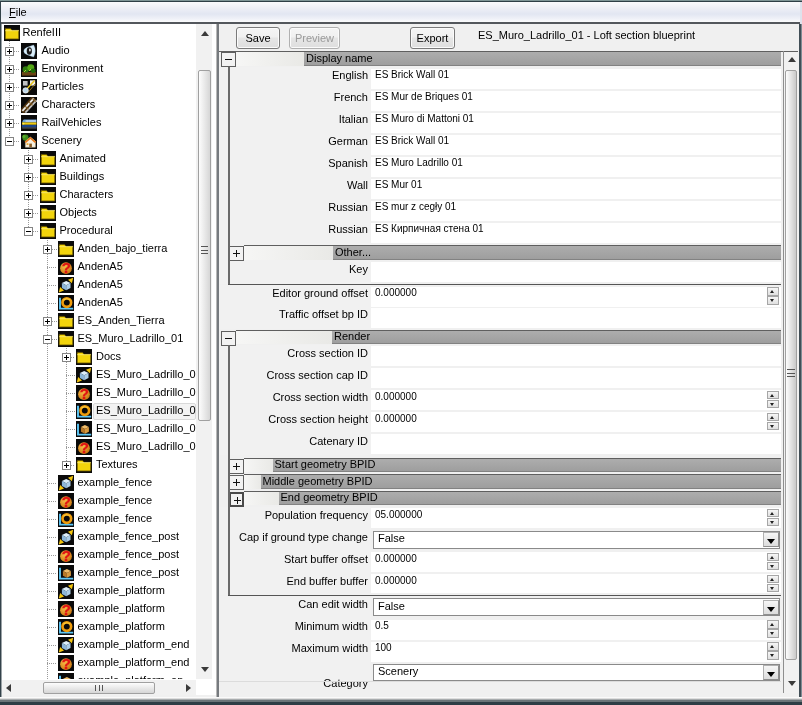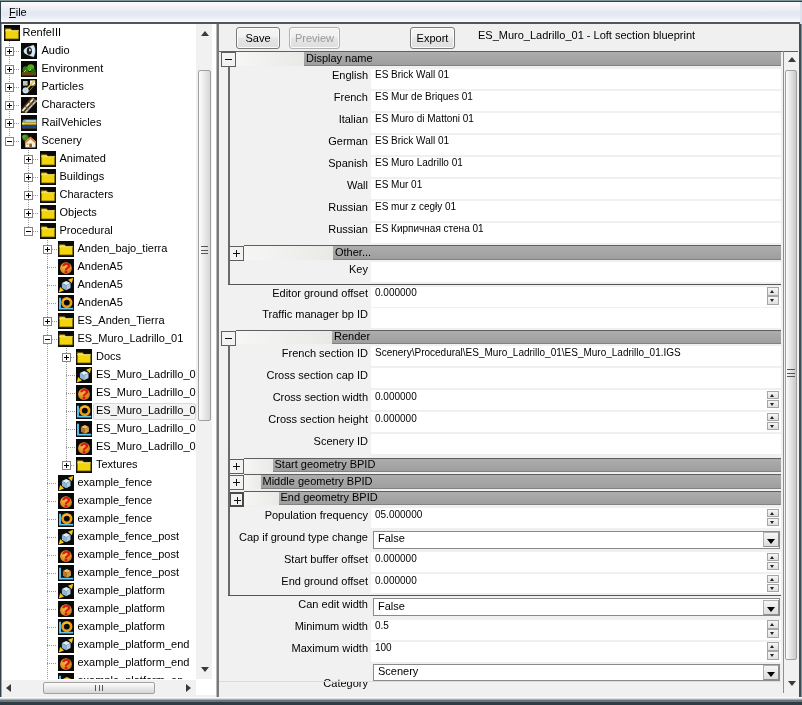--- a/index.html
+++ b/index.html
@@ -519,48 +519,47 @@
 <div class="rowlbl" style="top:262.5px">Key</div>
 <div class="abs" style="left:228px;top:283.5px;width:553px;height:1.5px;background:#555"></div>
 <div class="wfield" style="top:286.5px;height:20px"></div>
 <div class="rowlbl" style="top:287.0px">Editor ground offset</div>
 <div class="rowval" style="top:287.0px">0.000000</div>
 <div class="spin" style="top:287.0px">
       <div class="u"></div>
       <div class="d"></div>
     </div>
 <div class="wfield" style="top:307.5px;height:20px"></div>
-<div class="rowlbl" style="top:308.0px">Traffic manager bp ID</div>
+<div class="rowlbl" style="top:308.0px">Traffic offset bp ID</div>
 <div class="abs" style="left:235.5px;top:329.5px;width:96.5px;height:14.5px;background:linear-gradient(to right,#f6f6f5,#e9e9e6);border-top:1px solid #5f5f5f"></div>
 <div class="abs" style="left:332px;top:329.5px;width:449px;height:14.5px;background:linear-gradient(#adadad,#9e9e9e);border-top:1px solid #5f5f5f;border-bottom:1px solid #828282"></div>
 <div class="txt" style="left:334px;top:329.0px">Render</div>
 <div class="hdrbtn" style="left:220.5px;top:330.5px;">
       <i></i>
     </div>
 <div class="wfield" style="top:346px;height:20px"></div>
-<div class="rowlbl" style="top:346.5px">French section ID</div>
-<div class="rowval" style="top:346.5px">Scenery\Procedural\ES_Muro_Ladrillo_01\ES_Muro_Ladrillo_01.IGS</div>
+<div class="rowlbl" style="top:346.5px">Cross section ID</div>
 <div class="wfield" style="top:368px;height:20px"></div>
 <div class="rowlbl" style="top:368.5px">Cross section cap ID</div>
 <div class="wfield" style="top:390px;height:20px"></div>
 <div class="rowlbl" style="top:390.5px">Cross section width</div>
 <div class="rowval" style="top:390.5px">0.000000</div>
 <div class="spin" style="top:390.5px">
       <div class="u"></div>
       <div class="d"></div>
     </div>
 <div class="wfield" style="top:412px;height:20px"></div>
 <div class="rowlbl" style="top:412.5px">Cross section height</div>
 <div class="rowval" style="top:412.5px">0.000000</div>
 <div class="spin" style="top:412.5px">
       <div class="u"></div>
       <div class="d"></div>
     </div>
 <div class="wfield" style="top:434px;height:20px"></div>
-<div class="rowlbl" style="top:434.5px">Scenery ID</div>
+<div class="rowlbl" style="top:434.5px">Catenary ID</div>
 <div class="abs" style="left:244px;top:457.5px;width:28.5px;height:14.5px;background:linear-gradient(to right,#f6f6f5,#e9e9e6);border-top:1px solid #5f5f5f"></div>
 <div class="abs" style="left:272.5px;top:457.5px;width:508.5px;height:14.5px;background:linear-gradient(#adadad,#9e9e9e);border-top:1px solid #5f5f5f;border-bottom:1px solid #828282"></div>
 <div class="txt" style="left:274.5px;top:457.0px">Start geometry BPID</div>
 <div class="hdrbtn plus" style="left:229px;top:458.5px;">
       <i></i>
       <b></b>
     </div>
 <div class="abs" style="left:244px;top:474px;width:16.5px;height:14.5px;background:linear-gradient(to right,#f6f6f5,#e9e9e6);border-top:1px solid #5f5f5f"></div>
 <div class="abs" style="left:260.5px;top:474px;width:520.5px;height:14.5px;background:linear-gradient(#adadad,#9e9e9e);border-top:1px solid #5f5f5f;border-bottom:1px solid #828282"></div>
 <div class="txt" style="left:262.5px;top:473.5px">Middle geometry BPID</div>
@@ -588,21 +587,21 @@
       <div class="ab"></div>
     </div>
 <div class="wfield" style="top:552px;height:20px"></div>
 <div class="rowlbl" style="top:552.5px">Start buffer offset</div>
 <div class="rowval" style="top:552.5px">0.000000</div>
 <div class="spin" style="top:552.5px">
       <div class="u"></div>
       <div class="d"></div>
     </div>
 <div class="wfield" style="top:574px;height:19px"></div>
-<div class="rowlbl" style="top:574.5px">End ground offset</div>
+<div class="rowlbl" style="top:574.5px">End buffer buffer</div>
 <div class="rowval" style="top:574.5px">0.000000</div>
 <div class="spin" style="top:574.5px">
       <div class="u"></div>
       <div class="d"></div>
     </div>
 <div class="abs" style="left:228px;top:594.5px;width:553px;height:1.5px;background:#555"></div>
 <div class="rowlbl" style="top:598.0px">Can edit width</div>
 <div class="combo" style="top:598.0px;height:18px">
       <span>False</span>
       <div class="ab"></div>

